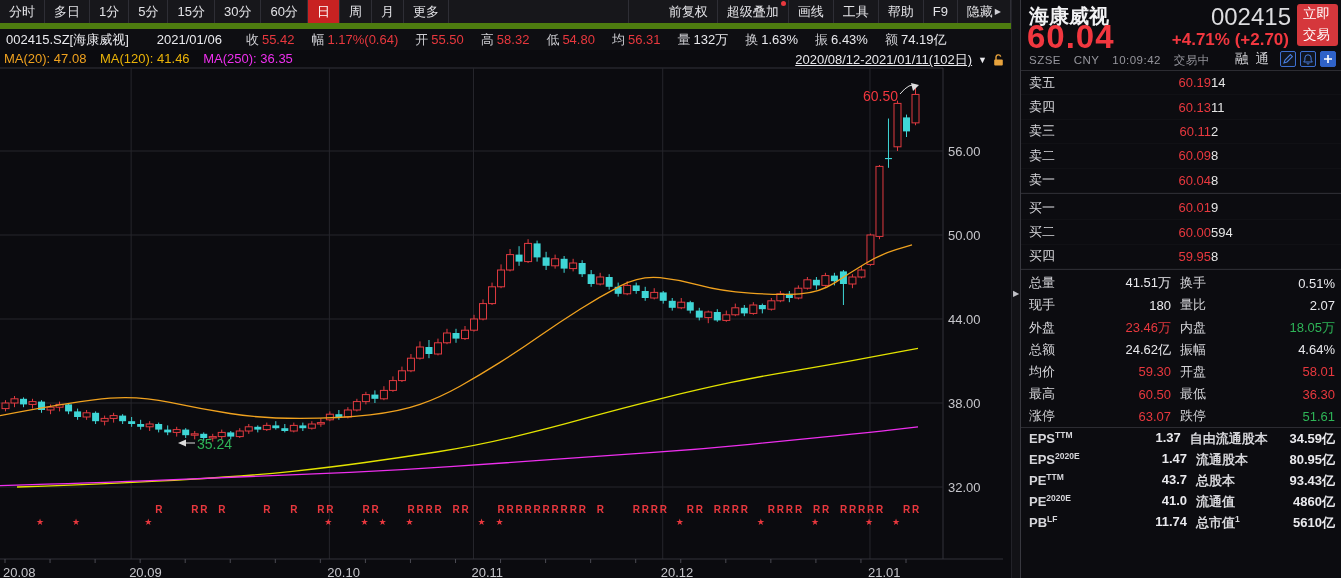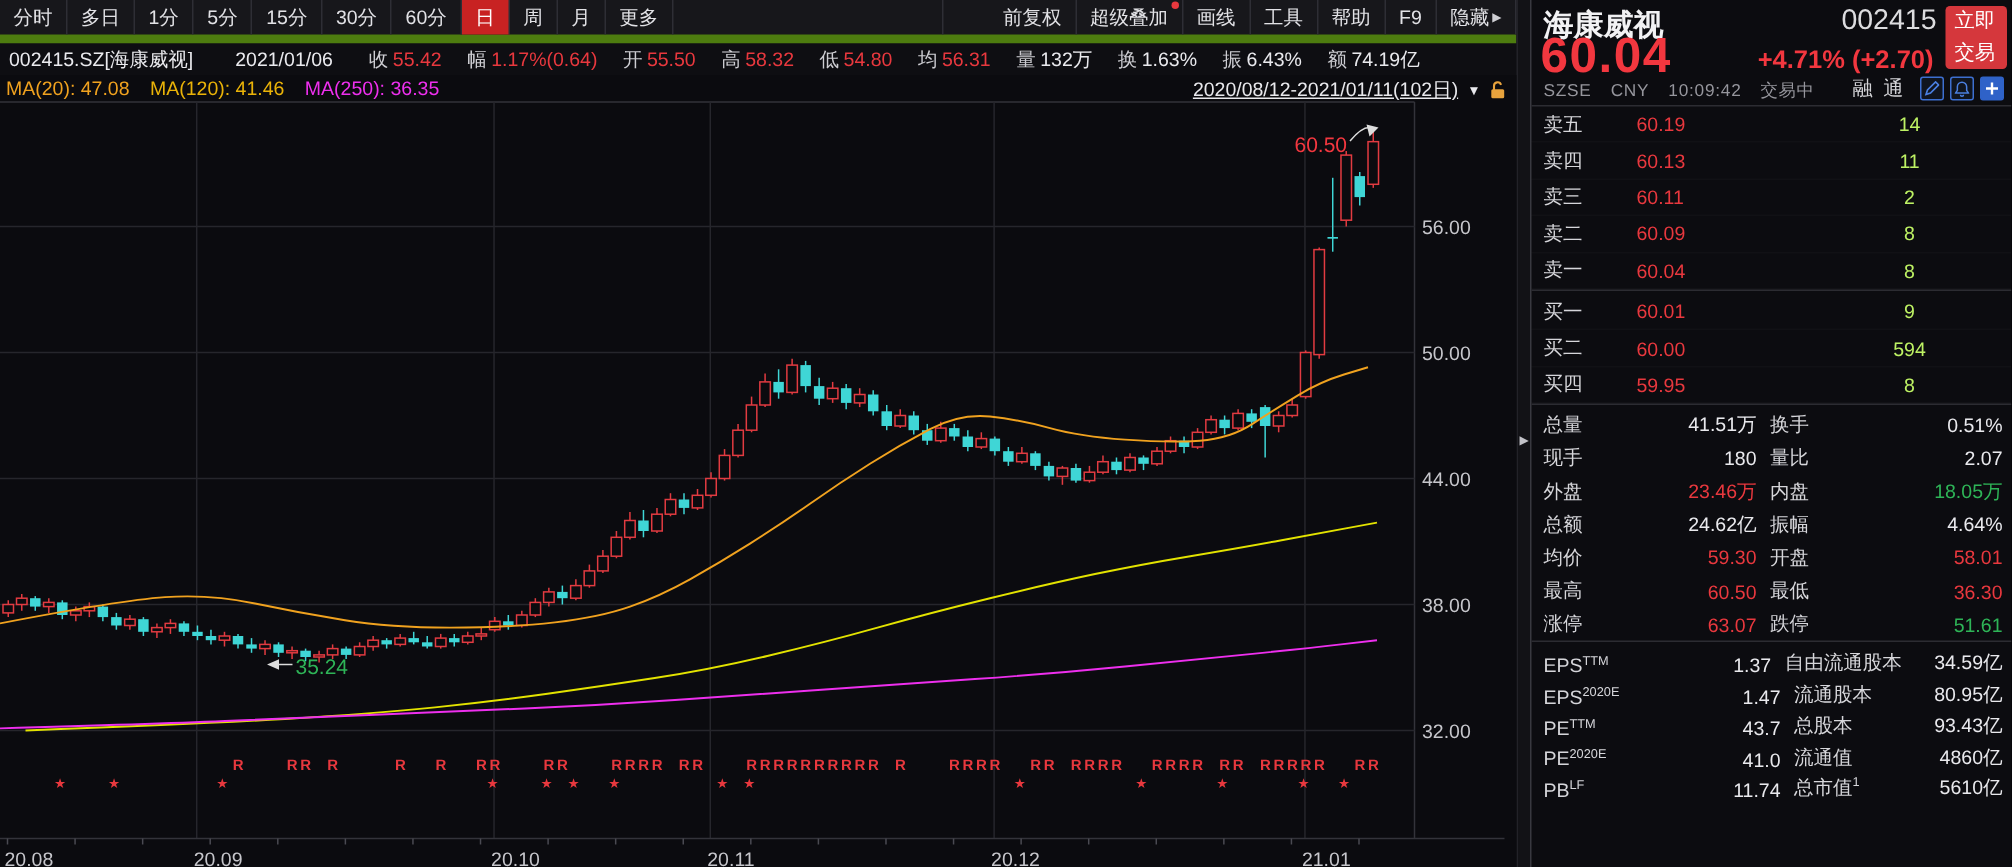--- a/index.html
+++ b/index.html
@@ -34,50 +34,50 @@
   .caret-down{font-size:9px;margin:0 5px 0 6px;color:#e8e8ec;}
   #chart{position:absolute;left:0;top:0;}
   
   .vdivider{width:8px;background:#121216;border-left:1px solid #222228;display:flex;align-items:center;justify-content:center;}
   .vdivider .arr{color:#c2c2c8;font-size:8px;transform:translateY(4px);}
   
   .right{width:320px;background:#0c0c10;border-left:1px solid #38383f;display:flex;flex-direction:column;
          font-size:13px;color:#d8d8dc;}
   .qhead{position:relative;height:71px;border-bottom:1px solid #2c2c32;padding:3px 6px 0 8px;box-sizing:border-box;}
   .qname{font-size:20px;font-weight:bold;color:#f2f2f4;display:inline-block;}
-  .qcode{position:absolute;top:3px;right:50px;font-size:19px;color:#dcdcdf;}
+  .qcode{position:absolute;top:3px;right:50px;font-size:24px;color:#dcdcdf;}
   .trade-btn{position:absolute;top:4px;right:3px;width:41px;height:42px;background:#d5373c;color:#fff;
              border-radius:3px;font-size:13.5px;line-height:1.55;text-align:left;display:flex;align-items:center;justify-content:center;
              word-break:break-all;padding:0 6px;box-sizing:border-box;cursor:pointer;}
   .qprice{position:absolute;left:6px;top:18px;font-size:33px;font-weight:bold;color:#f2373f;letter-spacing:1px;}
   .qchange{position:absolute;right:52px;top:30px;font-size:17px;font-weight:bold;color:#f2373f;}
   .qmeta{position:absolute;left:8px;bottom:2px;font-size:11.5px;color:#96969d;letter-spacing:.5px;}
   .qmeta span{margin-right:9px;}
   .qtools{position:absolute;right:5px;bottom:2px;display:flex;align-items:center;}
   .qtools .zi{color:#d2d2d6;font-size:13.5px;margin-right:7px;}
   .sqicon{width:16px;height:16px;border:1px solid #3d6fd0;border-radius:2px;margin-left:4px;display:flex;
           align-items:center;justify-content:center;box-sizing:border-box;cursor:pointer;background:#10151f;}
   .sqicon.solid{background:#2f62c8;border-color:#2f62c8;}
   
   .obook{border-bottom:1px solid #2c2c32;}
   .orow{height:23.4px;display:flex;align-items:center;padding:0 6px 0 8px;border-bottom:1px solid rgba(255,255,255,0.025);}
   .orow .ol{width:62px;color:#d6d6da;}
-  .orow .op{width:120px;}
-  .orow .oq{flex:1;text-align:center;color:#bef264;}
+  .orow .op{width:120px;text-align:right;}
+  .orow .oq{flex:1;text-align:left;color:#e5e5e5;}
   .obook .sep{height:2px;border-top:1px solid #2c2c32;}
   
   .stats{border-bottom:1px solid #2c2c32;padding-top:2px;}
   .srow{height:22.2px;display:flex;align-items:center;padding:0 6px 0 8px;}
   .srow .sl1{width:56px;color:#d6d6da;}
   .srow .sv1{flex:1;text-align:right;}
   .srow .sl2{width:56px;padding-left:9px;color:#d6d6da;white-space:nowrap;}
   .srow .sv2{flex:1.15;text-align:right;}
   
   .fund{padding-top:2px;}
-  .frow{height:20.8px;display:flex;align-items:flex-end;padding:0 6px 0 8px;}
+  .frow{height:20.8px;display:flex;align-items:flex-start;padding:0 6px 0 8px;font-weight:bold;}
   .frow .fl1{width:72px;color:#d6d6da;white-space:nowrap;}
   .frow .fv1{width:86px;text-align:right;color:#e9e9ed;}
   .frow .fl2{flex:1;padding-left:9px;color:#d6d6da;white-space:nowrap;}
   .frow .fv2{width:70px;text-align:right;color:#e9e9ed;}
   sup{font-size:8.5px;}
   .c-r{color:#e8383e;} .c-g{color:#2eb457;} .c-w{color:#e9e9ed;}
 </style>
 </head>
 <body>
 

